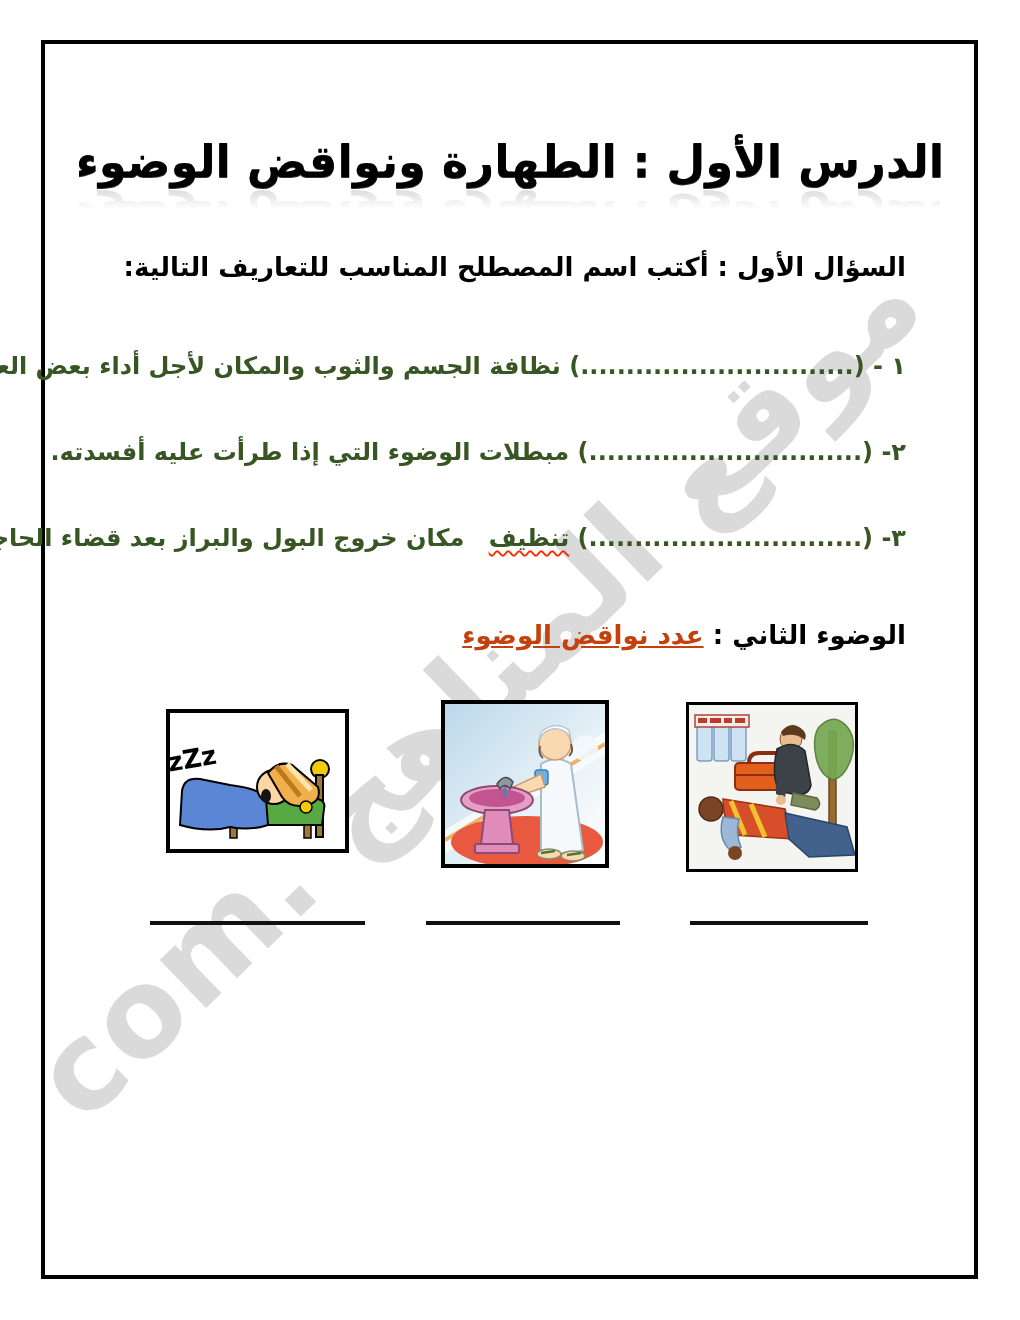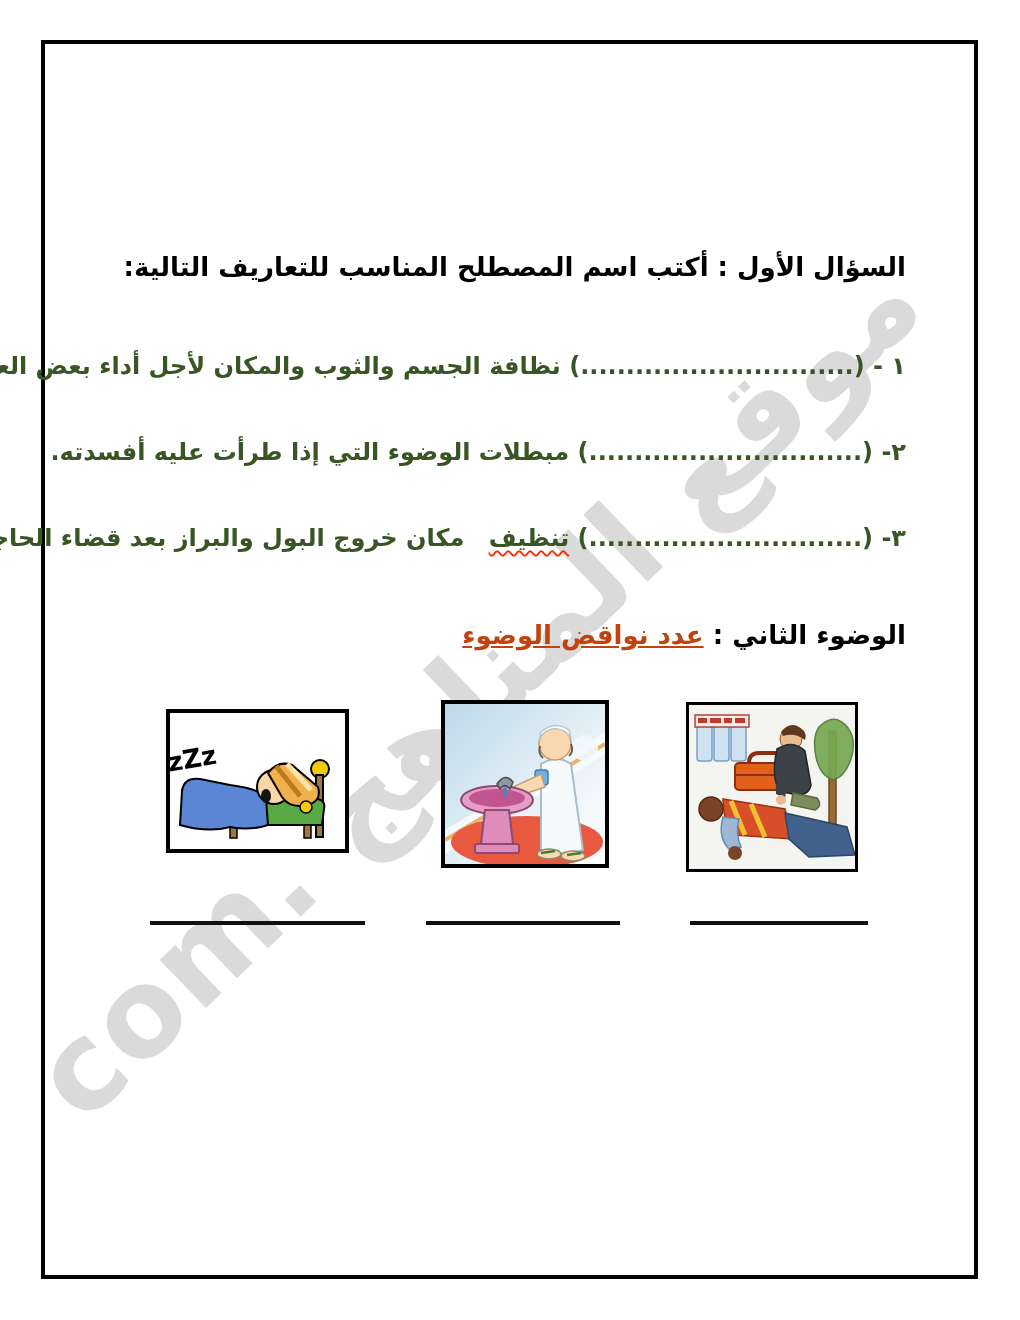--- a/index.html
+++ b/index.html
@@ -68,20 +68,26 @@
 </style>
 </head>
 <body>
 
 <div class="page">
 
   <div class="frame"></div>
 
   <div class="watermark">موقع المناهج .com</div>
 
+  <div class="title-block">
+    <div class="title-text">الدرس الأول : الطهارة ونواقض الوضوء</div>
+    <div class="reflection-clip">
+      <div class="title-reflection">الدرس الأول : الطهارة ونواقض الوضوء</div>
+    </div>
+  </div>
 
   <div class="q-heading q1-heading">السؤال الأول : أكتب اسم المصطلح المناسب للتعاريف التالية:</div>
 
   <div class="def-line def1">١ - (..............................) نظافة الجسم والثوب والمكان لأجل أداء بعض العبادات مثل الصلاة.</div>
   <div class="def-line def2">٢- (..............................) مبطلات الوضوء التي إذا طرأت عليه أفسدته.</div>
   <div class="def-line def3"><span>٣- (..............................) </span><span class="underline-red">تنظيف</span><span> مكان خروج البول والبراز بعد قضاء الحاجة.</span></div>
 
   <div class="q-heading q2-heading"><span>الوضوء الثاني : </span><span class="q2-red">عدد نواقض الوضوء</span></div>
 
   <div class="illus illus-sleep">

